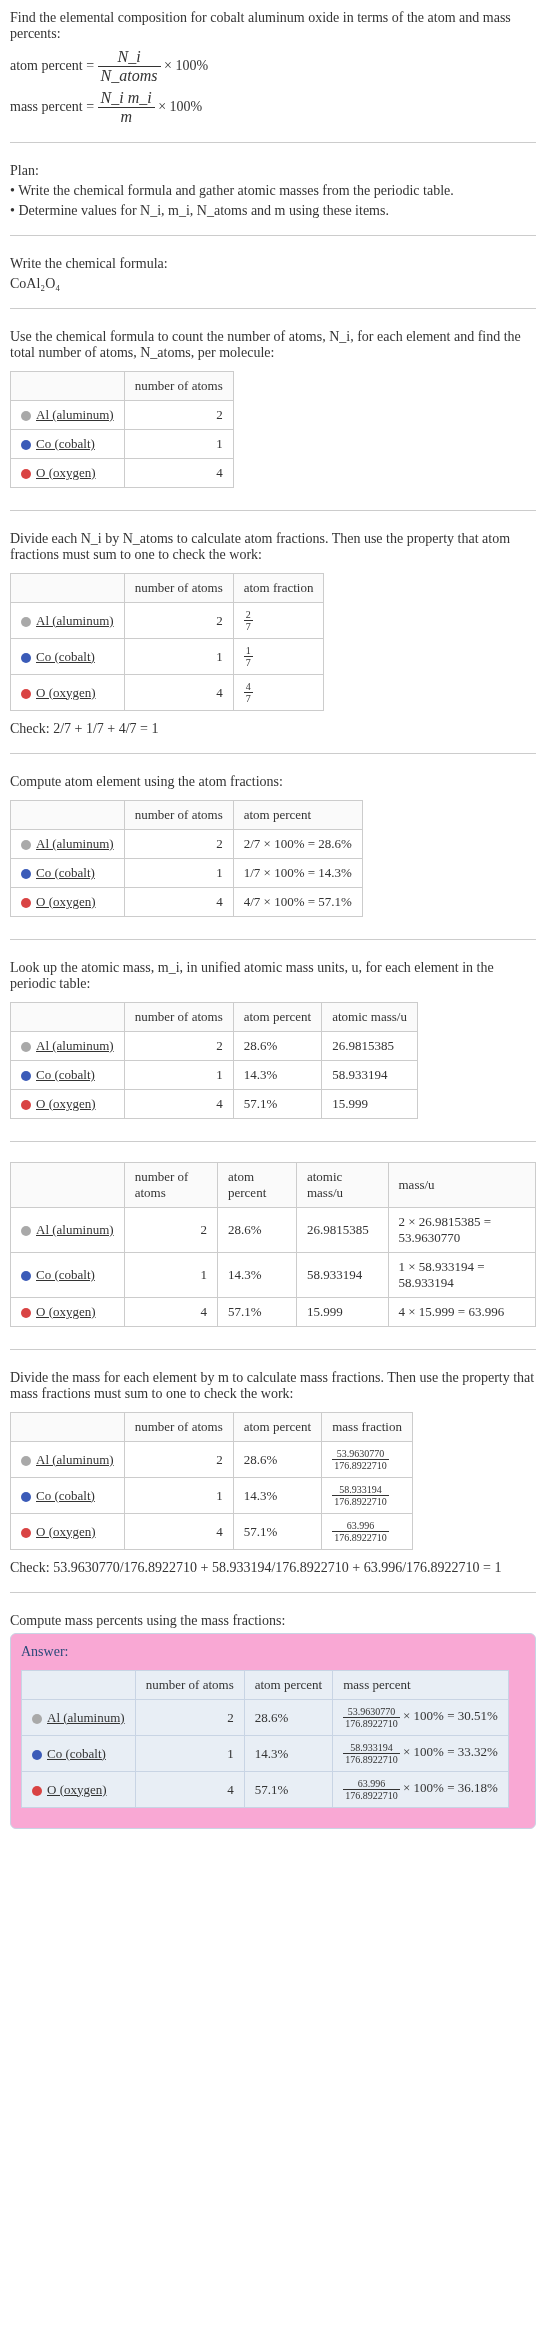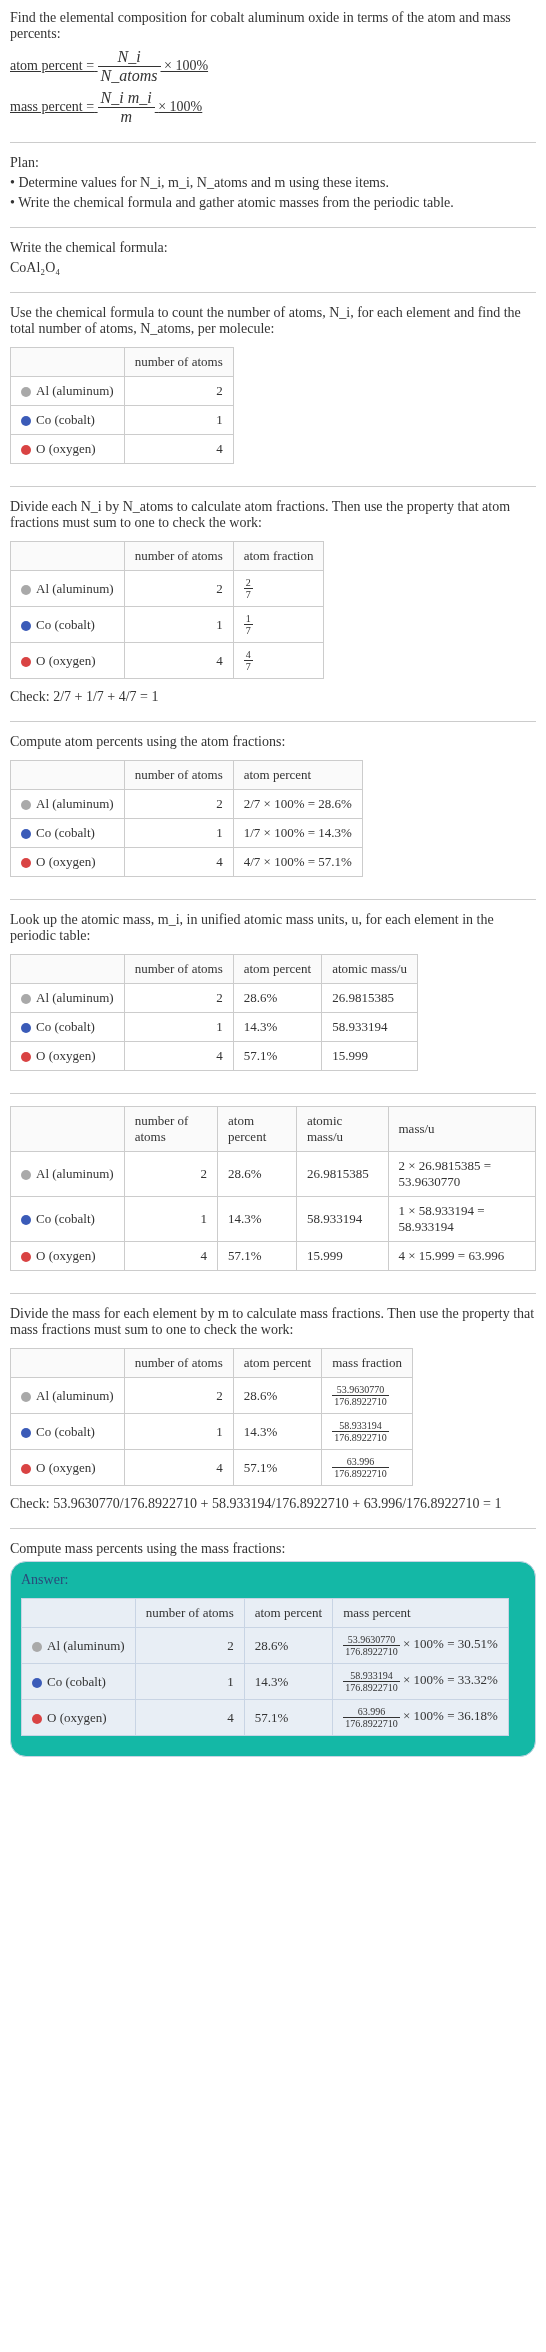--- a/index.html
+++ b/index.html
@@ -7,32 +7,31 @@
     padding: 10px;
     font-family: Georgia, 'Times New Roman', serif;
     font-size: 14px;
     color: #333;
     background: #fff;
     width: 526px;
   }
   .section {
     border-bottom: 1px solid #ccc;
     padding-bottom: 12px;
-    margin-bottom: 12px;
+    margin-bottom: 20px;
   }
   .section:last-child {
     border-bottom: none;
   }
   .intro {
     margin-bottom: 6px;
   }
   .formula {
     margin: 4px 0;
     font-size: 14px;
-    text-decoration: underline;
   }
   .frac {
     display: inline-block;
     vertical-align: middle;
     text-align: center;
     font-size: 16px;
   }
   .frac .num {
     display: block;
     border-bottom: 1px solid #333;
@@ -70,36 +69,37 @@
   }
   th {
     font-weight: normal;
     background: #fafafa;
   }
   td.num-col {
     text-align: right;
   }
   .element-cell {
     white-space: nowrap;
+    text-decoration: underline;
   }
   .swatch {
     display: inline-block;
     width: 10px;
     height: 10px;
     border-radius: 50%;
     margin-right: 5px;
     vertical-align: middle;
   }
   .al { background: #a9a9a9; }
   .co { background: #3b5bb8; }
   .o  { background: #d94343; }
   .answer-box {
-    background: #14b8a6;
+    background: #f9a8d4;
     border: 1px solid #c8d4e4;
-    border-radius: 16px;
+    border-radius: 6px;
     padding: 10px;
   }
   .answer-label {
     color: #2a4a7a;
     font-weight: normal;
     margin-bottom: 8px;
   }
   .answer-box table {
     background: #fff;
   }
@@ -129,22 +129,22 @@
     <span class="frac">
       <span class="num"><i>N_i m_i</i></span>
       <span class="den"><i>m</i></span>
     </span>
     <span>× 100%</span>
   </div>
 </div>
 
 <div class="section">
   <div class="step-text">Plan:</div>
+  <div class="step-text">• Write the chemical formula and gather atomic masses from the periodic table.</div>
   <div class="step-text">• Determine values for N_i, m_i, N_atoms and m using these items.</div>
-  <div class="step-text">• Write the chemical formula and gather atomic masses from the periodic table.</div>
 </div>
 
 <div class="section">
   <div class="step-text">Write the chemical formula:</div>
   <div class="step-text">CoAl₂O₄</div>
 </div>
 
 <div class="section">
   <div class="step-text">Use the chemical formula to count the number of atoms, N_i, for each element and find the total number of atoms, N_atoms, per molecule:</div>
   <table>
@@ -192,21 +192,21 @@
       <td class="element-cell"><span class="swatch o"></span><span>O (oxygen)</span></td>
       <td class="num-col">4</td>
       <td><span class="frac-small"><span class="num">4</span><span class="den">7</span></span></td>
     </tr>
   </tbody>
     </table>
   <div class="step-text">Check: 2/7 + 1/7 + 4/7 = 1</div>
 </div>
 
 <div class="section">
-  <div class="step-text">Compute atom percents using the atom fractions:</div>
+  <div class="step-text">Compute atom element using the atom fractions:</div>
   <table>
     <tbody>
         <tr>
       <th></th>
       <th>number of atoms</th>
       <th>atom percent</th>
     </tr>
     <tr>
       <td class="element-cell"><span class="swatch al"></span><span>Al (aluminum)</span></td>
       <td class="num-col">2</td>

